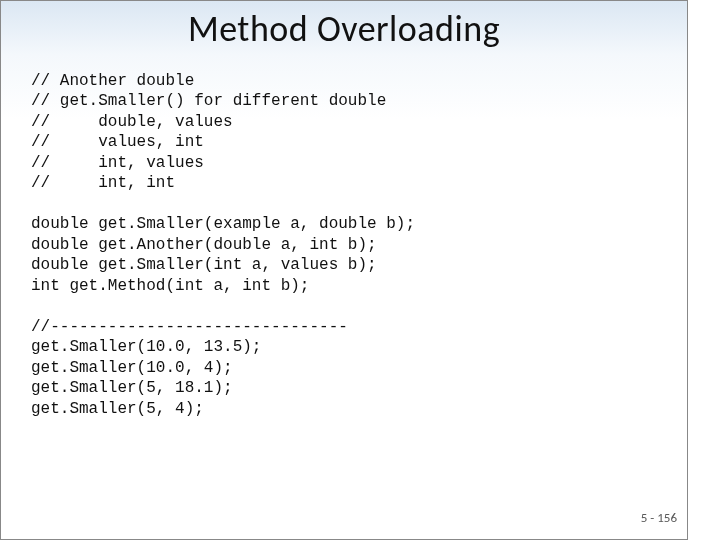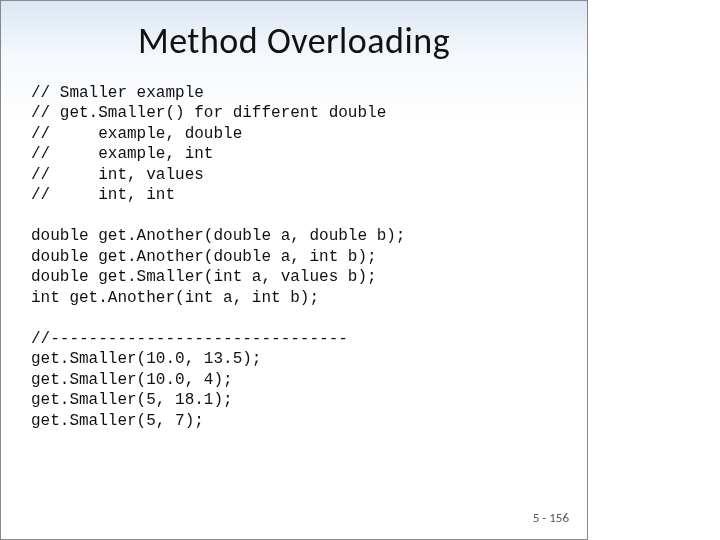--- a/index.html
+++ b/index.html
@@ -2,70 +2,70 @@
 <html><head>
 <meta charset="utf-8">
 <style>
   * { margin: 0; padding: 0; box-sizing: border-box; }
   html, body { width: 720px; height: 540px; overflow: hidden; }
   body {
     font-family: "Segoe UI", Calibri, Arial, sans-serif;
     background: #ffffff;
   }
   .slide {
-    width: 588px;
+    width: 688px;
     height: 540px;
     background: linear-gradient(to bottom, #dbe7f3 0%, #f4f8fc 10%, #ffffff 22%, #ffffff 100%);
     border: 1px solid #888;
     position: relative;
-    padding: 18px 30px 0 30px;
+    padding: 6px 30px 0 30px;
   }
   .title {
     text-align: center;
     font-size: 36px;
     font-weight: 400;
     color: #111;
     letter-spacing: 0.5px;
     margin-bottom: 20px;
     font-family: Calibri, "Segoe UI", Arial, sans-serif;
   }
   .code {
     font-family: "Courier New", Courier, monospace;
     font-size: 16px;
     line-height: 1.28;
     color: #111;
     white-space: pre;
   }
   .footer {
     position: absolute;
     bottom: 14px;
-    right: 18px;
+    right: 10px;
     font-size: 13px;
     color: #5a5a5a;
     font-family: Calibri, Arial, sans-serif;
   }
 </style>
 </head>
 <body>
 
 <div class="slide">
   <h1 class="title">Method Overloading</h1>
 
-  <div class="code"><span>// Smaller example</span>
+  <div class="code"><span>// Another double</span>
 <span>// get.Smaller() for different double</span>
-<span>//     example, double</span>
-<span>//     example, int</span>
+<span>//     double, values</span>
+<span>//     values, int</span>
 <span>//     int, values</span>
 <span>//     int, int</span>
 
-<span>double get.Another(double a, double b);</span>
+<span>double get.Smaller(example a, double b);</span>
 <span>double get.Another(double a, int b);</span>
 <span>double get.Smaller(int a, values b);</span>
-<span>int get.Another(int a, int b);</span>
+<span>int get.Method(int a, int b);</span>
 
 <span>//-------------------------------</span>
 <span>get.Smaller(10.0, 13.5);</span>
 <span>get.Smaller(10.0, 4);</span>
 <span>get.Smaller(5, 18.1);</span>
-<span>get.Smaller(5, 7);</span></div>
+<span>get.Smaller(5, 4);</span></div>
 
   <div class="footer">5 - 156</div>
 </div>
 
 </body></html>

